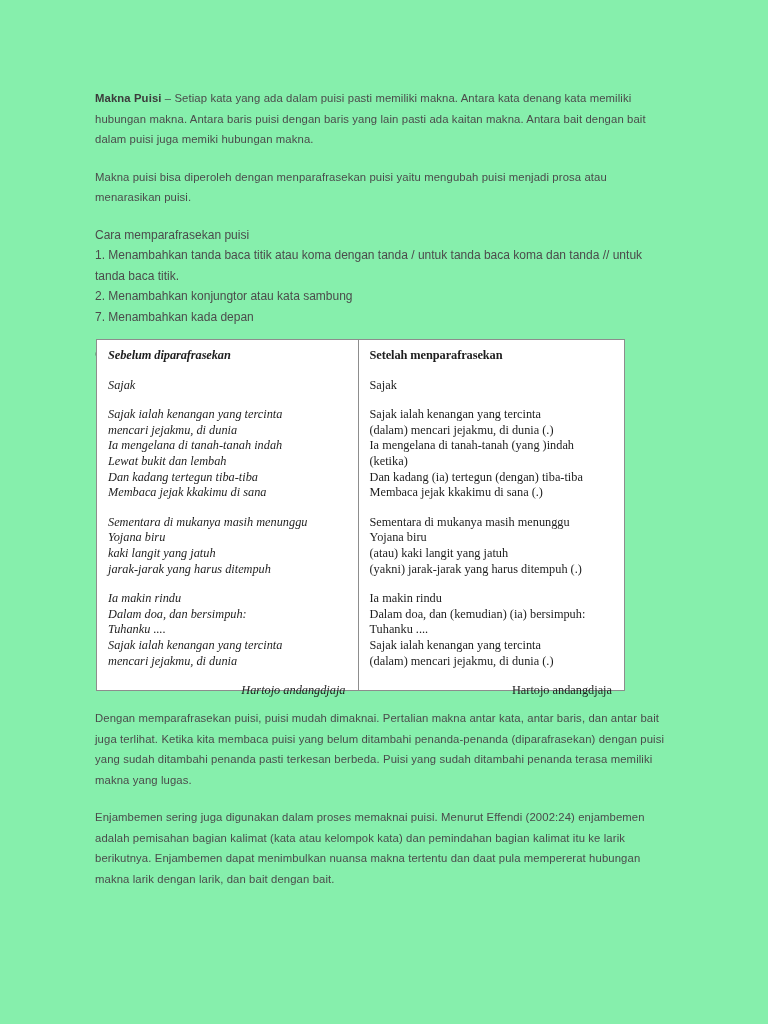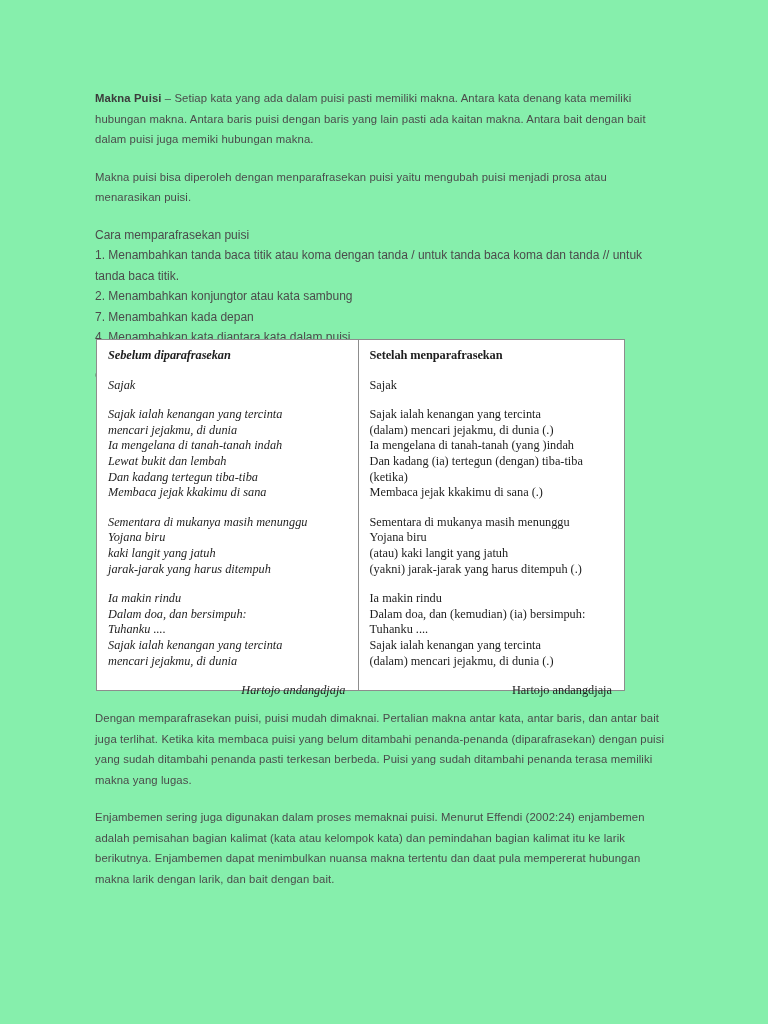--- a/index.html
+++ b/index.html
@@ -125,21 +125,20 @@
 
     <p class="body-para"><span class="lead-term">Makna Puisi</span><span> – Setiap kata yang ada dalam puisi pasti memiliki makna. Antara kata denang kata memiliki hubungan makna. Antara baris puisi dengan baris yang lain pasti ada kaitan makna. Antara bait dengan bait dalam puisi juga memiki hubungan makna.</span></p>
 
     <p class="body-para">Makna puisi bisa diperoleh dengan menparafrasekan puisi yaitu mengubah puisi menjadi prosa atau menarasikan puisi.</p>
 
     <div class="list-block">
       <span class="line">Cara memparafrasekan puisi</span>
       <span class="line">1. Menambahkan tanda baca titik atau koma dengan tanda / untuk tanda baca koma dan tanda // untuk tanda baca titik.</span>
       <span class="line">2. Menambahkan konjungtor atau kata sambung</span>
       <span class="line">7. Menambahkan kada depan</span>
-      <span class="line">4. Menambahkan kata diantara kata dalam puisi</span>
     </div>
 
     <div class="contoh">Contoh:</div>
 
   </div>
 
   <div class="compare-table">
 
     <div class="col col-left">
       <div class="col-heading">Sebelum diparafrasekan</div>
@@ -173,22 +172,22 @@
     </div>
 
     <div class="col col-right">
       <div class="col-heading">Setelah menparafrasekan</div>
       <div class="poem-title">Sajak</div>
 
       <div class="stanza">
         <span class="vline">Sajak ialah kenangan yang tercinta</span>
         <span class="vline">(dalam) mencari jejakmu, di dunia (.)</span>
         <span class="vline">Ia mengelana di tanah-tanah (yang )indah</span>
+        <span class="vline">(ketika)</span>
         <span class="vline">Dan kadang (ia) tertegun (dengan) tiba-tiba</span>
-        <span class="vline">(ketika)</span>
         <span class="vline">Membaca jejak kkakimu di sana (.)</span>
       </div>
 
       <div class="stanza">
         <span class="vline">Sementara di mukanya masih menunggu</span>
         <span class="vline">Yojana biru</span>
         <span class="vline">(atau) kaki langit yang jatuh</span>
         <span class="vline">(yakni) jarak-jarak yang harus ditempuh (.)</span>
       </div>
 

